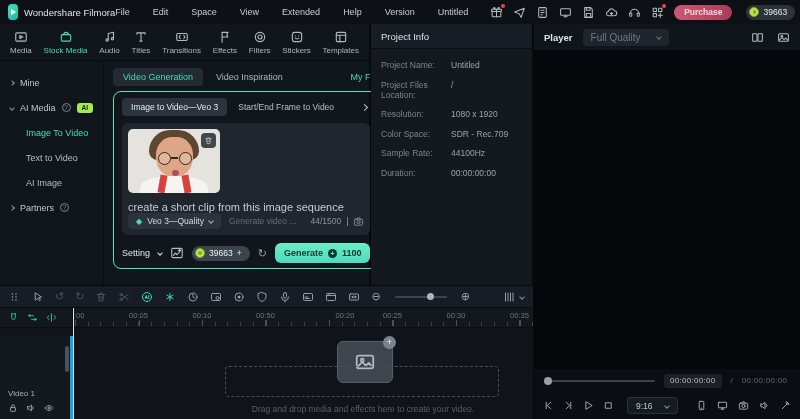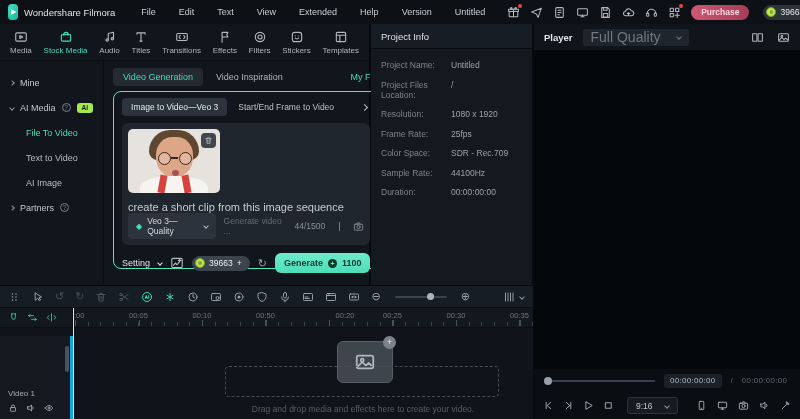--- a/index.html
+++ b/index.html
@@ -11,21 +11,21 @@
   .chev{display:inline-block;width:4px;height:4px;border-right:1.2px solid #8a939b;border-bottom:1.2px solid #8a939b;flex:0 0 auto}
   .chev.r{transform:rotate(-45deg)}.chev.d{transform:rotate(45deg)}
   .dim{color:#4b545c}.teal{color:#46dcb7}
   .reddot{position:relative}
   .reddot::after{content:"";position:absolute;top:-2px;right:-2px;width:4px;height:4px;border-radius:50%;background:#e5484d}
 
   
   .titlebar{position:absolute;left:0;top:0;width:800px;height:24px;background:#0d1116;display:flex;align-items:center;padding:0 8px;gap:0}
   .logo{width:16px;height:16px;border-radius:4px;background:linear-gradient(135deg,#44e0c0,#17b9a4);display:flex;align-items:center;justify-content:center;margin-right:6px}
   .logo svg{width:10px;height:10px;fill:#eafffa}
-  .appname{font-size:9.5px;color:#e0e4e8;margin-right:26px;white-space:nowrap}
+  .appname{font-size:9.5px;color:#e0e4e8;white-space:nowrap}
   .menus{display:flex;gap:23px;font-size:9px;color:#c9ced3}
   .menus span{cursor:default;white-space:nowrap}
   .tb-icons{display:flex;gap:10px;margin-left:22px;align-items:center}
   .purchase{margin-left:10px;height:15px;border-radius:8px;background:linear-gradient(90deg,#cd5873,#a63d58);color:#ffd6de;font-size:8.5px;display:flex;align-items:center;padding:0 10px;font-weight:bold}
   .avatar{width:14px;height:14px;border-radius:50%;background:radial-gradient(circle at 35% 30%,#f7b7ec,#9a6ff0);margin-left:9px}
   .coinpill{margin-left:5px;height:15px;background:#2c3339;border-radius:9px;display:flex;align-items:center;gap:4px;padding:0 8px 0 3px;color:#e7eaed;font-size:8.5px}
   .coin{width:10px;height:10px;border-radius:50%;background:#bfe44f;border:1px solid #7fa52d;position:relative}
   .coin::after{content:"";position:absolute;inset:2.2px;border-radius:50%;background:#85ab2e}
 
   
@@ -61,41 +61,41 @@
   .t-shirt{position:absolute;left:12px;bottom:-9px;width:68px;height:26px;background:#f6f4f1;border-radius:45% 45% 0 0}
   .t-susp{position:absolute;bottom:0;width:7px;height:18px;background:#d8423c}
   .trash-btn{position:absolute;top:4px;right:4px;width:15px;height:15px;border-radius:4px;background:rgba(38,44,51,.85);display:flex;align-items:center;justify-content:center;color:#dfe3e7}
   .trash-btn .ic{width:9px;height:9px}
   .prompt{margin-top:8px;font-size:11px;color:#c6ccd2}
   .model-row{display:flex;align-items:center;gap:8px;font-size:8.5px;margin-top:auto}
   .model-pill{background:#2c333c;border-radius:4px;padding:3px 8px;display:flex;gap:5px;align-items:center;color:#d4dade}
   .model-pill .gem{color:#46dcb7;font-size:8px}
   .model-pill .chev{border-color:#aeb6bd}
   .gen-hint{color:#646d75}
-  .count{margin-left:auto;color:#8a939b;display:flex;gap:13px;align-items:center}
+  .count{margin-left:auto;color:#8a939b;display:flex;gap:5px;align-items:center}
   .count .ic{width:11px;height:11px;color:#8a939b}
   .bottom-row{display:flex;align-items:center;gap:8px;margin-top:8px;font-size:9px;color:#dfe4e8}
   .bottom-row .chev{border-color:#dfe4e8}
   .credit-pill{background:#3c444d;border-radius:10px;padding:2.5px 8px 2.5px 3px;display:flex;align-items:center;gap:4px;color:#eef1f3;font-size:8.5px}
   .gen-btn{margin-left:auto;background:linear-gradient(#6ceccb,#4fdcb8);color:#0d382c;font-weight:bold;border-radius:6px;padding:5px 9px;display:flex;align-items:center;gap:5px;font-size:9px;cursor:pointer}
   .dcoin{width:9px;height:9px;border-radius:50%;background:#0d382c;color:#6ceccb;font-size:7px;display:flex;align-items:center;justify-content:center;font-weight:bold}
 
   
   .pinfo{position:absolute;left:371px;top:24px;width:161px;height:261px;background:#14191f}
   .pinfo-h{height:24px;background:#171d24;display:flex;align-items:center;padding:12px 10px;font-size:9.5px;color:#dde1e5;border-bottom:1px solid #0a0d10}
   .pinfo-body{padding:11px 10px;display:flex;flex-direction:column;gap:9.5px;font-size:8.5px}
   .pirow{display:flex;gap:4px}
   .pilabel{width:66px;color:#7b848c;flex:0 0 auto}
   .pival{color:#9aa3ab;flex:1}
 
   
   .player{position:absolute;left:534px;top:24px;width:266px;height:395px;background:#0a0e12;display:flex;flex-direction:column}
   .player-h{height:26px;display:flex;align-items:center;padding:0 10px;gap:10px;background:#10151b}
   .ptitle{font-size:9.5px;font-weight:bold;color:#e2e6e9}
-  .qual{background:#1e252c;border-radius:3px;height:17px;display:flex;align-items:center;padding:0 8px;gap:16px;color:#6f7880;font-size:14px}
+  .qual{background:#1e252c;border-radius:3px;height:17px;display:flex;align-items:center;padding:0 8px;gap:16px;color:#6f7880;font-size:10px}
   .qual .chev{border-color:#6f7880}
   .ph-icons{margin-left:auto;display:flex;gap:13px;color:#9aa3ab}
   .preview{flex:1;background:#05080b}
   .seek-row{height:23px;display:flex;align-items:center;padding:0 11px;gap:9px}
   .seek-track{width:110px;height:2px;background:#3a434b;border-radius:1px;position:relative}
   .seek-dot{position:absolute;left:-1px;top:-2.8px;width:8px;height:8px;border-radius:50%;background:#98a1a8}
   .time-box{background:#1b2127;border-radius:3px;padding:2.5px 6px;color:#b6bdc4;font-size:8px;letter-spacing:.3px}
   .time-sep{color:#5f686f;font-size:8px}
   .time-total{color:#5f686f;font-size:8px;letter-spacing:.3px}
   .ctrl-row{height:27px;display:flex;align-items:center;padding:0 9px;gap:9px;color:#b2bac1}
@@ -144,21 +144,21 @@
 <div class="titlebar">
   <div class="logo">
       <svg viewBox="0 0 24 24">
         <path d="M7 4l13 8-13 8z"></path>
       </svg>
     </div>
   <span class="appname">Wondershare Filmora</span>
   <div class="menus">
     <span>File</span>
     <span>Edit</span>
-    <span>Text</span>
+    <span>Space</span>
     <span>View</span>
     <span>Extended</span>
     <span>Help</span>
     <span>Version</span>
     <span>Untitled</span>
   </div>
   <div class="tb-icons">
     <span class="ic reddot">
         <svg viewBox="0 0 24 24">
           <rect x="4" y="10" width="16" height="10" rx="1"></rect>
@@ -308,21 +308,21 @@
       <div class="srow">
           <i class="chev r"></i>
           <span>Mine</span>
         </div>
       <div class="srow">
           <i class="chev d"></i>
           <span>AI Media</span>
           <span class="helpc">?</span>
           <span class="aibadge">AI</span>
         </div>
-      <div class="srow sub on">File To Video</div>
+      <div class="srow sub on">Image To Video</div>
       <div class="srow sub">Text to Video</div>
       <div class="srow sub">AI Image</div>
       <div class="srow">
           <i class="chev r"></i>
           <span>Partners</span>
           <span class="helpc">?</span>
         </div>
     </div>
 
     <div class="gen">
@@ -413,24 +413,20 @@
       </div>
     <div class="pirow">
         <span class="pilabel">Project Files Location:</span>
         <span class="pival">/</span>
       </div>
     <div class="pirow">
         <span class="pilabel">Resolution:</span>
         <span class="pival">1080 x 1920</span>
       </div>
     <div class="pirow">
-        <span class="pilabel">Frame Rate:</span>
-        <span class="pival">25fps</span>
-      </div>
-    <div class="pirow">
         <span class="pilabel">Color Space:</span>
         <span class="pival">SDR - Rec.709</span>
       </div>
     <div class="pirow">
         <span class="pilabel">Sample Rate:</span>
         <span class="pival">44100Hz</span>
       </div>
     <div class="pirow">
         <span class="pilabel">Duration:</span>
         <span class="pival">00:00:00:00</span>

